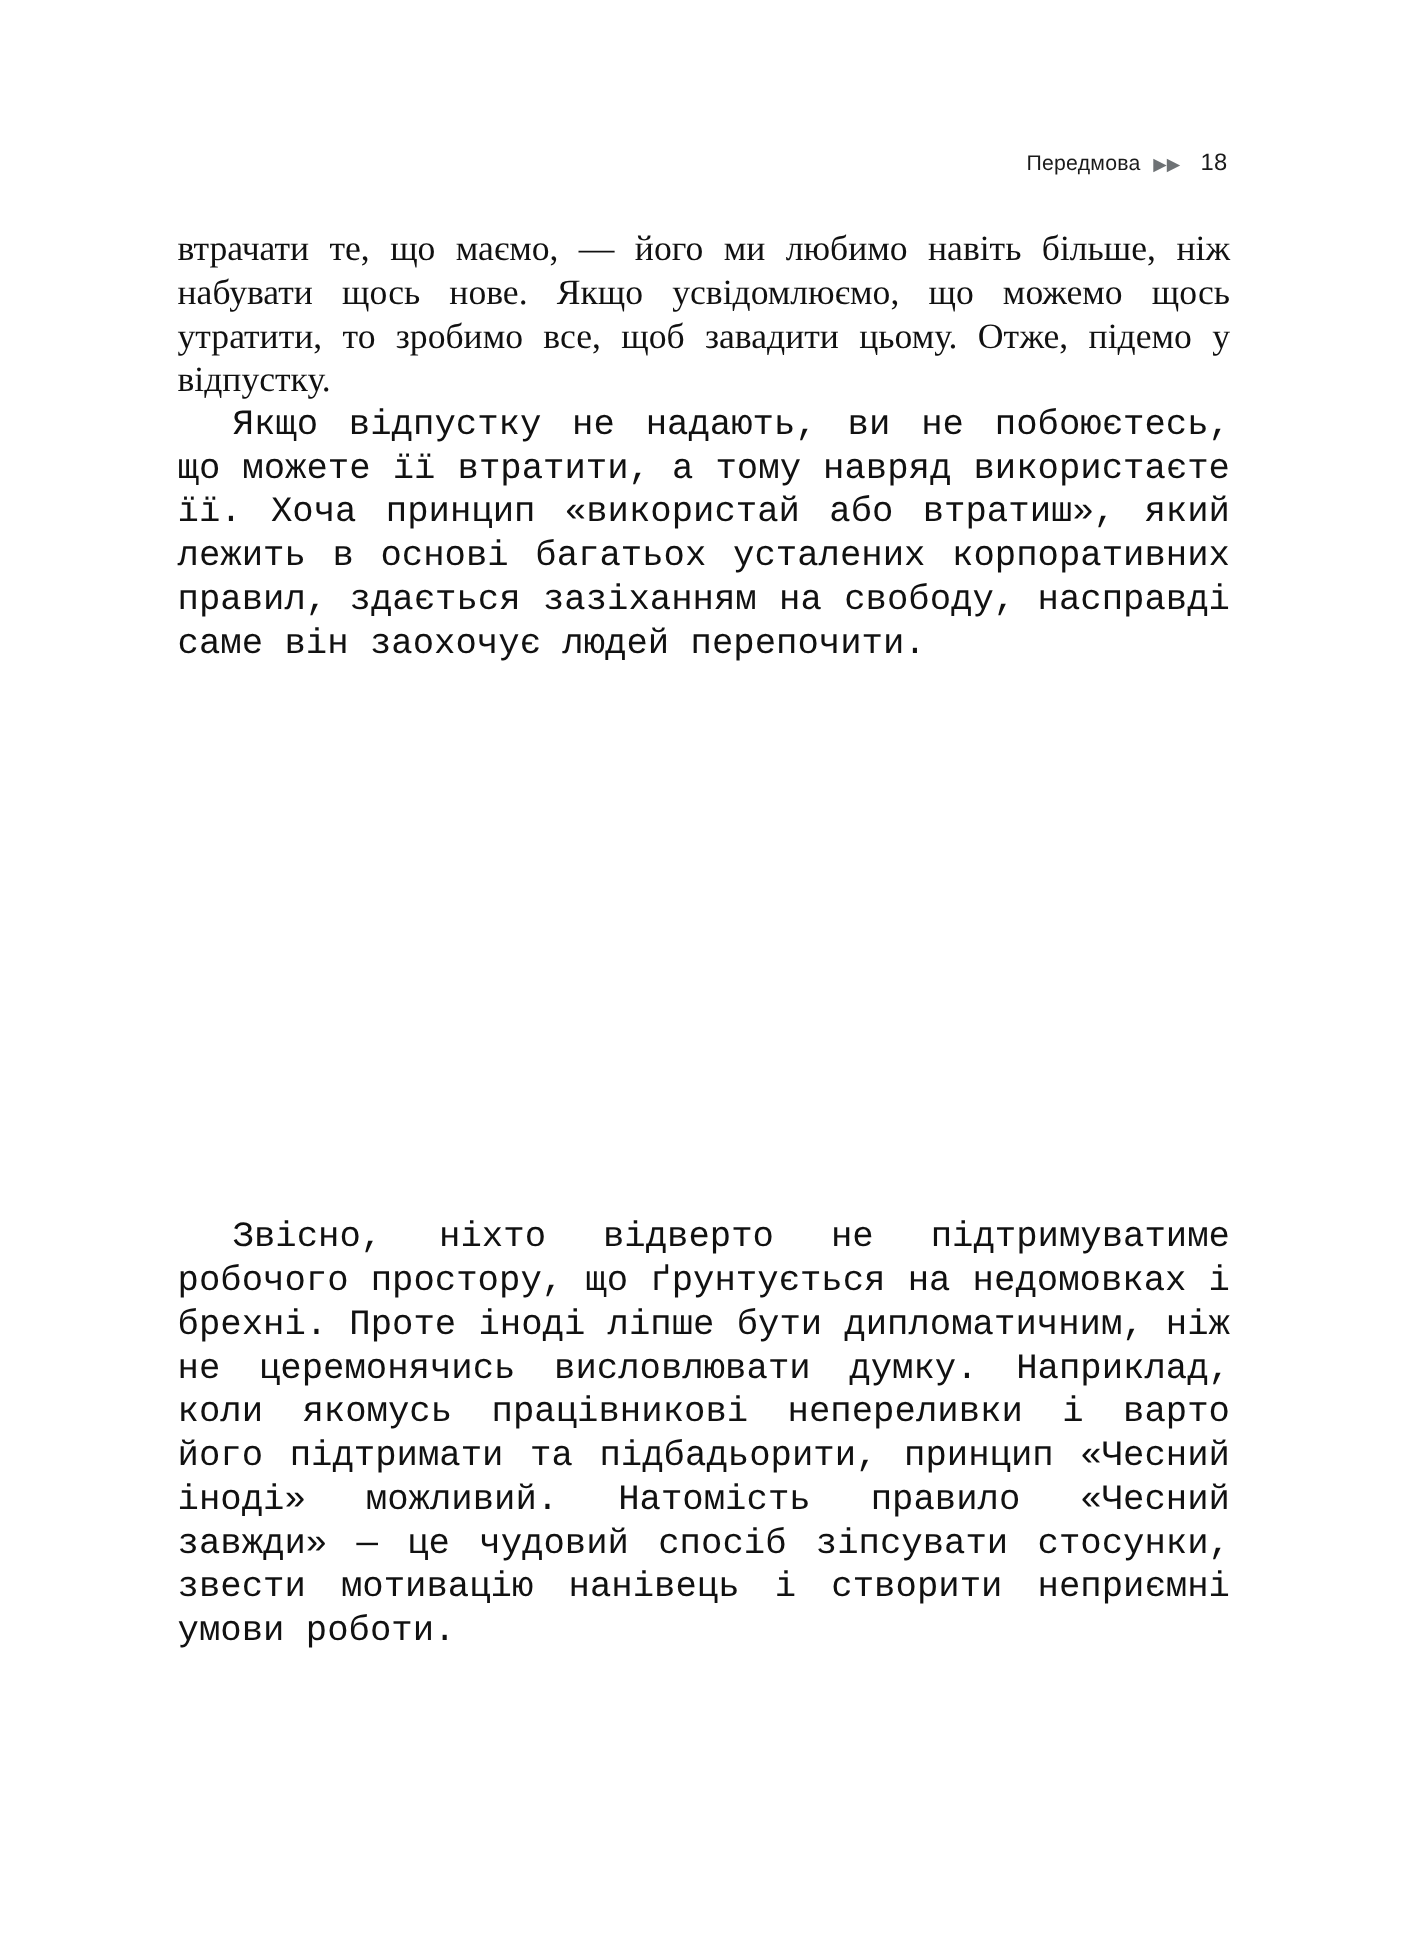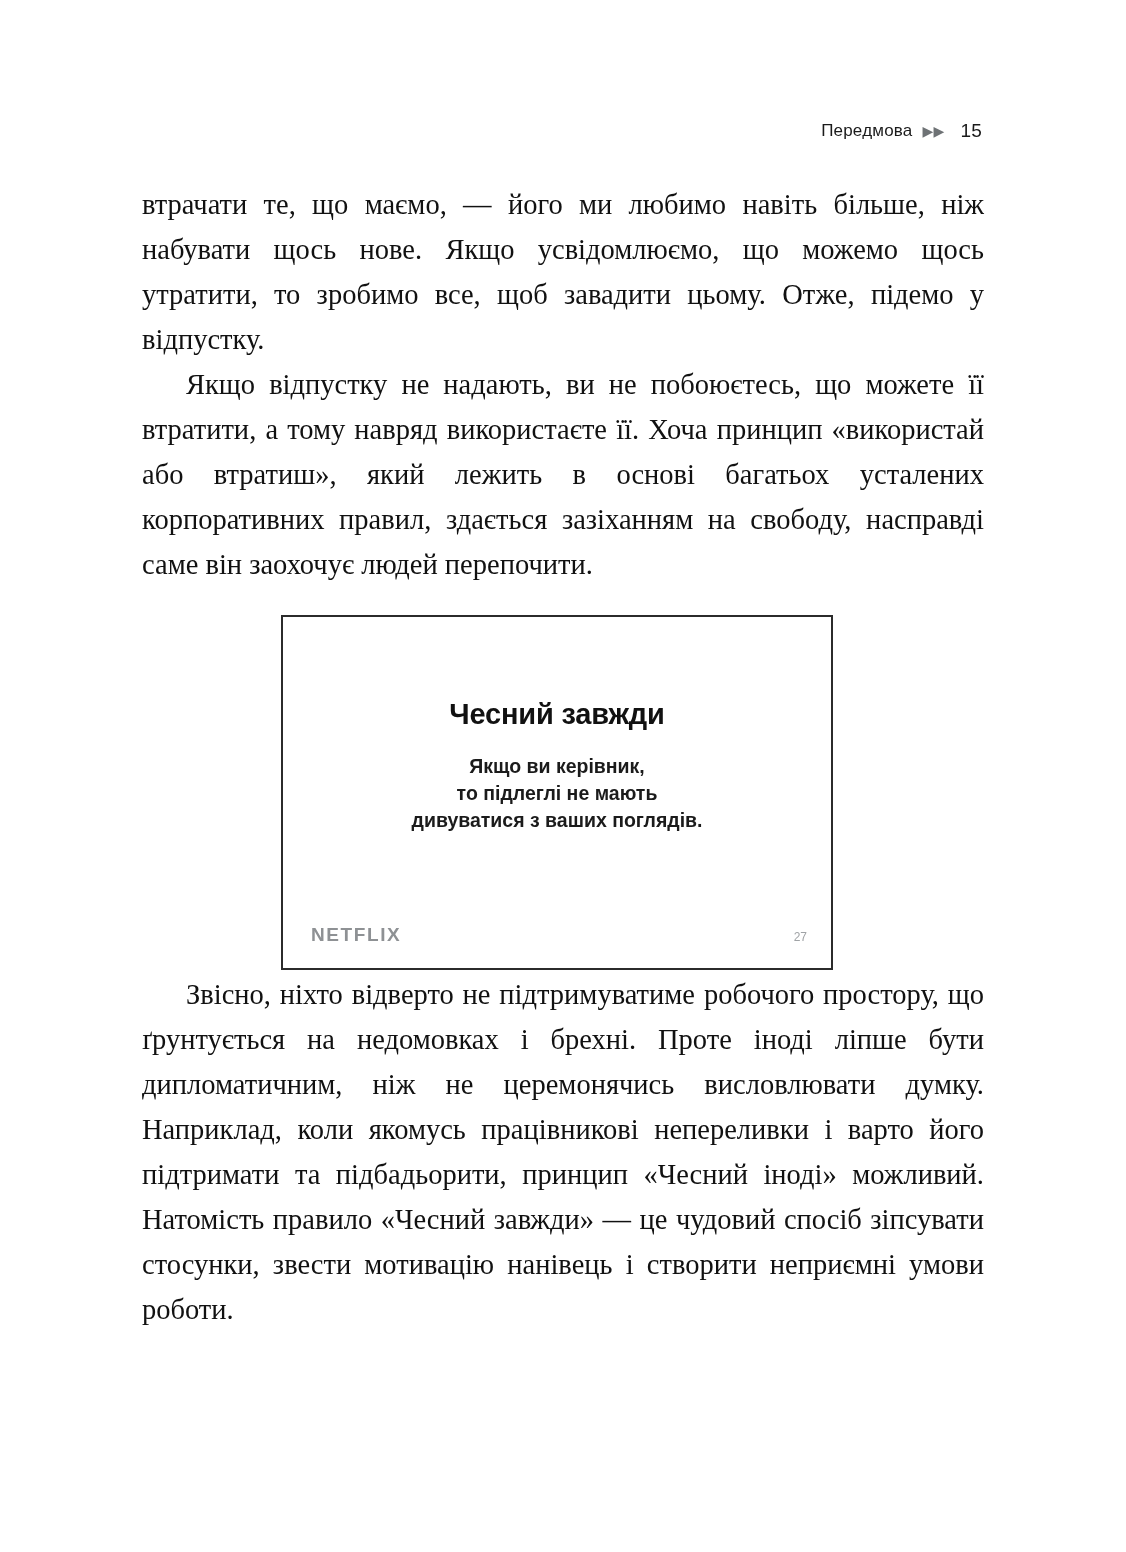--- a/index.html
+++ b/index.html
@@ -47,29 +47,30 @@
     font-size: 19px;
     margin-left: 6px;
   }
 
   
   .text-block {
     position: absolute;
     left: 142px;
     width: 842px;
     font-size: 28.5px;
-    line-height: 45px;
+    line-height: 35px;
     text-align: justify;
     text-justify: inter-word;
   }
   .text-block p {
     margin: 0;
   }
   .text-block p.indent {
     text-indent: 44px;
+    font-family: Liberation Mono, monospace;
   }
   .block-top { top: 182px; }
   .block-bottom { top: 972px; }
 
   .italic { font-style: italic; }
 
   
   .slide {
     position: absolute;
     left: 281px;
@@ -124,36 +125,26 @@
   }
 </style>
 </head>
 <body>
 
 <div class="page">
 
   <div class="running-head">
     <span class="chapter-label">Передмова</span>
     <span class="arrows">▶▶</span>
-    <span class="page-number">15</span>
+    <span class="page-number">18</span>
   </div>
 
   <div class="text-block block-top">
     <p>втрачати те, що маємо, — його ми любимо навіть більше, ніж набувати щось нове. Якщо усвідомлюємо, що можемо щось утратити, то зробимо все, щоб завадити цьому. Отже, підемо у відпустку.</p>
     <p class="indent">Якщо відпустку не надають, ви не побоюєтесь, що можете її втратити, а тому навряд використаєте її. Хоча принцип «використай або втратиш», який лежить в основі багатьох усталених корпоративних правил, здається зазіханням на свободу, насправді саме він заохочує людей перепочити.</p>
   </div>
 
-  <div class="slide">
-    <div class="slide-title">Чесний завжди</div>
-    <div class="slide-sub">
-      <div>Якщо ви керівник,</div>
-      <div>то підлеглі не мають</div>
-      <div>дивуватися з ваших поглядів.</div>
-    </div>
-    <div class="slide-logo">NETFLIX</div>
-    <div class="slide-page">27</div>
-  </div>
 
   <div class="text-block block-bottom">
     <p class="indent">Звісно, ніхто відверто не підтримуватиме робочого простору, що ґрунтується на недомовках і брехні. Проте іноді ліпше бути дипломатичним, ніж не церемонячись висловлювати думку. Наприклад, коли якомусь працівникові неперeливки і варто його підтримати та підбадьорити, принцип «Чесний іноді» можливий. Натомість правило «Чесний завжди» — це чудовий спосіб зіпсувати стосунки, звести мотивацію нанівець і створити неприємні умови роботи.</p>
   </div>
 
 </div>
 
 </body></html>

